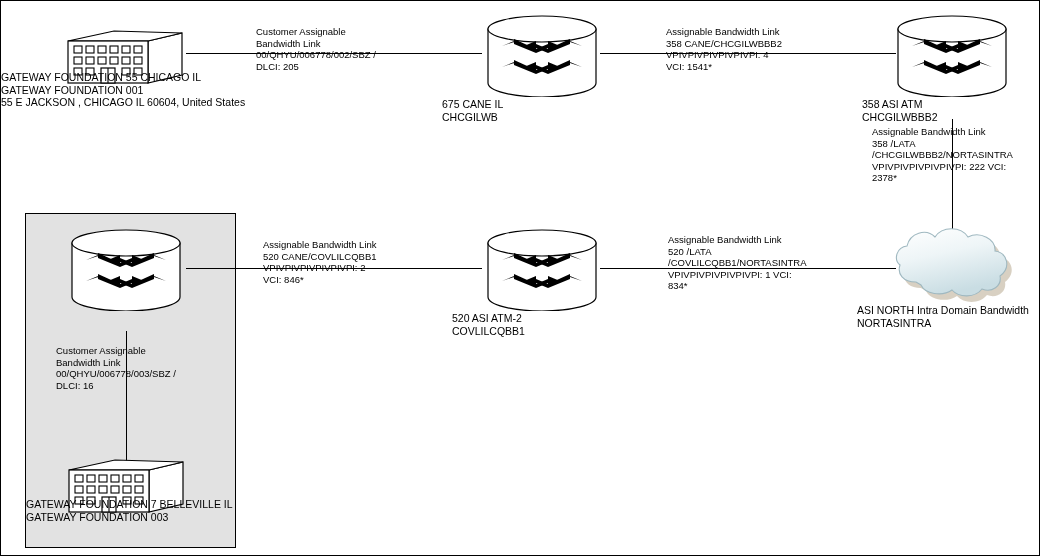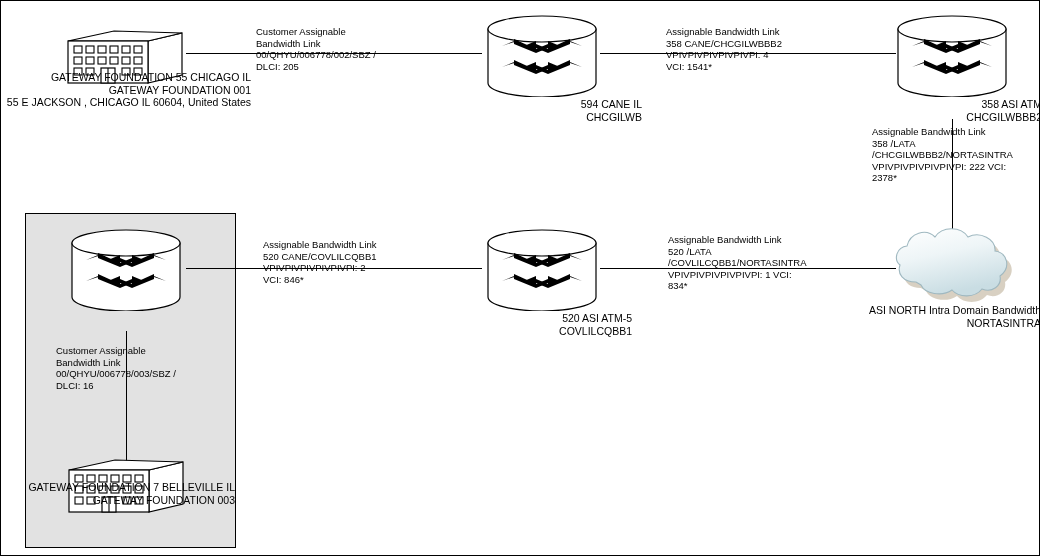--- a/index.html
+++ b/index.html
@@ -34,21 +34,21 @@
   }
   .line-v {
     position: absolute;
     width: 0;
     border-left: 1px solid #000000;
   }
 
   
   .label {
     position: absolute;
-    text-align: right;
+    text-align: left;
     font-size: 10.5px;
     line-height: 12.5px;
     color: #000000;
     white-space: pre-line;
   }
   .link-label {
     position: absolute;
     text-align: left;
     font-size: 9.5px;
     line-height: 11.5px;
@@ -148,21 +148,21 @@
       <ellipse cx="58" cy="14" rx="54" ry="13" fill="#ffffff" stroke="#000000" stroke-width="1.2"></ellipse>
 
       <g fill="#000000">
         <path d="M18,31 L30,26 L30,29 L52,38 L64,33 L64,36 L76,31 L64,26 L64,29 L52,34 L30,24 L30,27 Z"></path>
         <path d="M98,31 L86,26 L86,29 L64,38 L52,33 L52,36 L40,31 L52,26 L52,29 L64,34 L86,24 L86,27 Z"></path>
         <path d="M18,52 L30,47 L30,50 L52,59 L64,54 L64,57 L76,52 L64,47 L64,50 L52,55 L30,45 L30,48 Z"></path>
         <path d="M98,52 L86,47 L86,50 L64,59 L52,54 L52,57 L40,52 L52,47 L52,50 L64,55 L86,45 L86,48 Z"></path>
       </g>
     </svg>
   </div>
-  <div class="label" style="left:441px; top:97px; width:200px;">594 CANE IL
+  <div class="label" style="left:441px; top:97px; width:200px;">675 CANE IL
 CHCGILWB</div>
 
   <div class="switch" style="left:893px; top:14px;">
     <svg width="116" height="82" viewBox="0 0 116 82">
       <path d="M4,14 L4,68 A54,14 0 0 0 112,68 L112,14 Z" fill="#ffffff" stroke="#000000" stroke-width="1.2"></path>
       <ellipse cx="58" cy="14" rx="54" ry="13" fill="#ffffff" stroke="#000000" stroke-width="1.2"></ellipse>
       <g fill="#000000">
         <path d="M18,31 L30,26 L30,29 L52,38 L64,33 L64,36 L76,31 L64,26 L64,29 L52,34 L30,24 L30,27 Z"></path>
         <path d="M98,31 L86,26 L86,29 L64,38 L52,33 L52,36 L40,31 L52,26 L52,29 L64,34 L86,24 L86,27 Z"></path>
         <path d="M18,52 L30,47 L30,50 L52,59 L64,54 L64,57 L76,52 L64,47 L64,50 L52,55 L30,45 L30,48 Z"></path>
@@ -191,21 +191,21 @@
       <path d="M4,14 L4,68 A54,14 0 0 0 112,68 L112,14 Z" fill="#ffffff" stroke="#000000" stroke-width="1.2"></path>
       <ellipse cx="58" cy="14" rx="54" ry="13" fill="#ffffff" stroke="#000000" stroke-width="1.2"></ellipse>
       <g fill="#000000">
         <path d="M18,31 L30,26 L30,29 L52,38 L64,33 L64,36 L76,31 L64,26 L64,29 L52,34 L30,24 L30,27 Z"></path>
         <path d="M98,31 L86,26 L86,29 L64,38 L52,33 L52,36 L40,31 L52,26 L52,29 L64,34 L86,24 L86,27 Z"></path>
         <path d="M18,52 L30,47 L30,50 L52,59 L64,54 L64,57 L76,52 L64,47 L64,50 L52,55 L30,45 L30,48 Z"></path>
         <path d="M98,52 L86,47 L86,50 L64,59 L52,54 L52,57 L40,52 L52,47 L52,50 L64,55 L86,45 L86,48 Z"></path>
       </g>
     </svg>
   </div>
-  <div class="label" style="left:451px; top:311px; width:180px;">520 ASI ATM-5
+  <div class="label" style="left:451px; top:311px; width:180px;">520 ASI ATM-2
 COVLILCQBB1</div>
 
   <div class="cloud" style="left:884px; top:219px;">
     <svg width="136" height="92" viewBox="0 0 136 92">
       <defs>
         <linearGradient id="cloudGrad" x1="0" y1="0" x2="0.35" y2="1">
           <stop offset="0%" stop-color="#ffffff"></stop>
           <stop offset="45%" stop-color="#eef5f7"></stop>
           <stop offset="100%" stop-color="#c9dde3"></stop>
         </linearGradient>
@@ -247,21 +247,21 @@
       <g fill="#ffffff" stroke="#000000" stroke-width="1.1">
         <rect x="10" y="41" width="8" height="7"></rect>
         <rect x="22" y="41" width="8" height="7"></rect>
         <rect x="58" y="41" width="8" height="7"></rect>
         <rect x="70" y="41" width="8" height="7"></rect>
       </g>
       <rect x="37" y="41" width="14" height="15" fill="#ffffff" stroke="#000000" stroke-width="1.2"></rect>
       <line x1="44" y1="41" x2="44" y2="56" stroke="#000000" stroke-width="1.1"></line>
     </svg>
   </div>
-  <div class="label" style="left:25px; top:480px; width:209px;">GATEWAY FOUNDATION 7 BELLEVILLE IL
+  <div class="label" style="left:25px; top:497px; width:209px;">GATEWAY FOUNDATION 7 BELLEVILLE IL
 GATEWAY FOUNDATION 003</div>
 
   <div class="link-label" style="left:255px; top:25px; width:160px;">Customer Assignable
 Bandwidth Link
 00/QHYU/006778/002/SBZ /
 DLCI: 205</div>
 
   <div class="link-label" style="left:665px; top:25px; width:180px;">Assignable Bandwidth Link
 358 CANE/CHCGILWBBB2
 VPIVPIVPIVPIVPIVPI: 4

